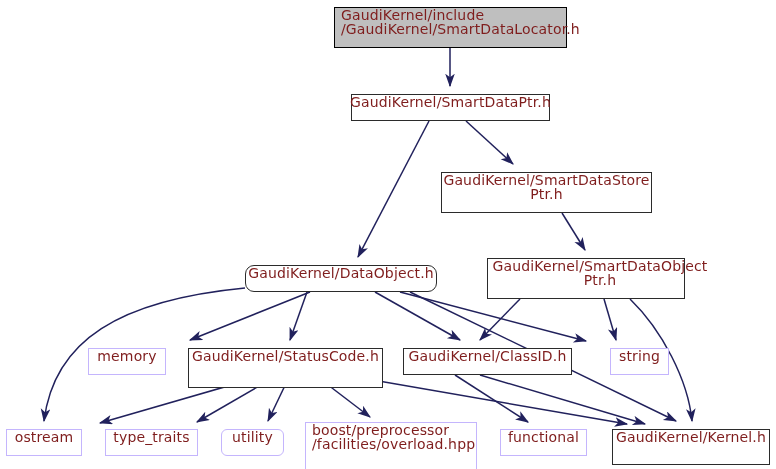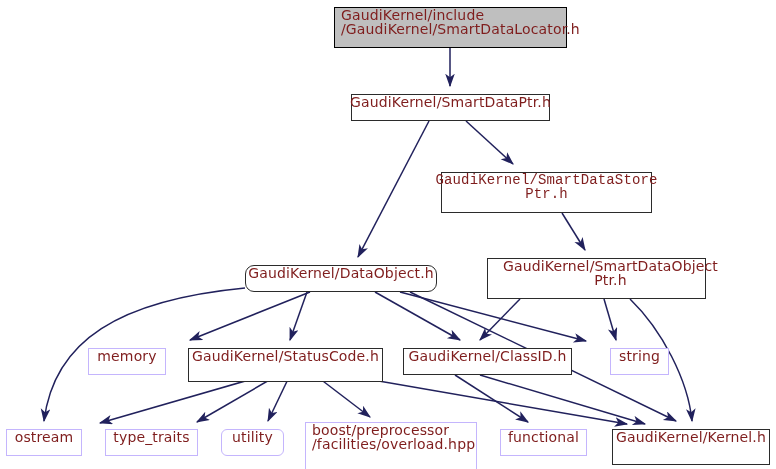--- a/index.html
+++ b/index.html
@@ -89,27 +89,27 @@
         <path d="M315,375 L370,417" stroke="#21215c" marker-end="url(#arrow)"></path>
         <path d="M344,375 L627,424" stroke="#21215c" marker-end="url(#arrow)"></path>
         <path d="M455,375 L528,422" stroke="#21215c" marker-end="url(#arrow)"></path>
         <path d="M480,375 L645,424" stroke="#21215c" marker-end="url(#arrow)"></path>
       </g>
   </svg>
   <div id="nodes">
       <div class="node kind-root align-left" style="left: 334px; top: 7px; width: 233px; height: 41px;"><span class="node-label">GaudiKernel/include
 /GaudiKernel/SmartDataLocator.h</span></div>
       <div class="node kind-project" style="left: 351px; top: 94px; width: 199px; height: 27px;"><span class="node-label">GaudiKernel/SmartDataPtr.h</span></div>
-      <div class="node kind-project" style="left: 441px; top: 172px; width: 211px; height: 41px; font-family: Liberation Mono, monospace;"><span class="node-label">GaudiKernel/SmartDataStore
+      <div class="node kind-project" style="left: 441px; top: 172px; width: 211px; height: 41px;"><span class="node-label">GaudiKernel/SmartDataStore
 Ptr.h</span></div>
       <div class="node kind-project" style="left: 245px; top: 265px; width: 192px; height: 27px; border-radius: 9px;"><span class="node-label">GaudiKernel/DataObject.h</span></div>
-      <div class="node kind-project" style="left: 487px; top: 258px; width: 219px; height: 41px; padding-left: 28px;"><span class="node-label">GaudiKernel/SmartDataObject
+      <div class="node kind-project" style="left: 487px; top: 258px; width: 198px; height: 41px; padding-left: 28px;"><span class="node-label">GaudiKernel/SmartDataObject
 Ptr.h</span></div>
       <div class="node kind-system" style="left: 88px; top: 348px; width: 78px; height: 27px;"><span class="node-label">memory</span></div>
-      <div class="node kind-project" style="left: 188px; top: 348px; width: 195px; height: 34px;"><span class="node-label">GaudiKernel/StatusCode.h</span></div>
+      <div class="node kind-project" style="left: 188px; top: 348px; width: 195px; height: 40px;"><span class="node-label">GaudiKernel/StatusCode.h</span></div>
       <div class="node kind-project" style="left: 403px; top: 348px; width: 169px; height: 27px;"><span class="node-label">GaudiKernel/ClassID.h</span></div>
       <div class="node kind-system" style="left: 610px; top: 348px; width: 59px; height: 27px;"><span class="node-label">string</span></div>
       <div class="node kind-system" style="left: 6px; top: 429px; width: 76px; height: 27px;"><span class="node-label">ostream</span></div>
       <div class="node kind-system" style="left: 105px; top: 429px; width: 93px; height: 27px;"><span class="node-label">type_traits</span></div>
       <div class="node kind-system" style="left: 221px; top: 429px; width: 63px; height: 27px; border-radius: 6px;"><span class="node-label">utility</span></div>
       <div class="node kind-system align-left" style="left: 305px; top: 422px; width: 172px; height: 50px;"><span class="node-label">boost/preprocessor
 /facilities/overload.hpp</span></div>
       <div class="node kind-system" style="left: 500px; top: 429px; width: 87px; height: 27px;"><span class="node-label">functional</span></div>
       <div class="node kind-project" style="left: 612px; top: 429px; width: 158px; height: 36px;"><span class="node-label">GaudiKernel/Kernel.h</span></div>
     </div>

